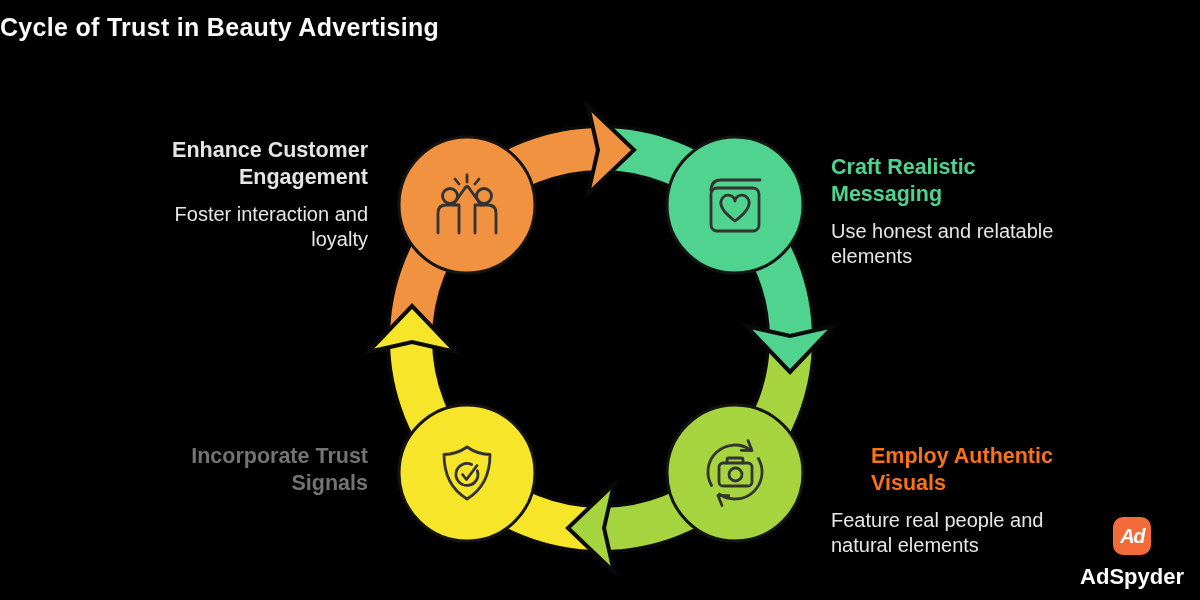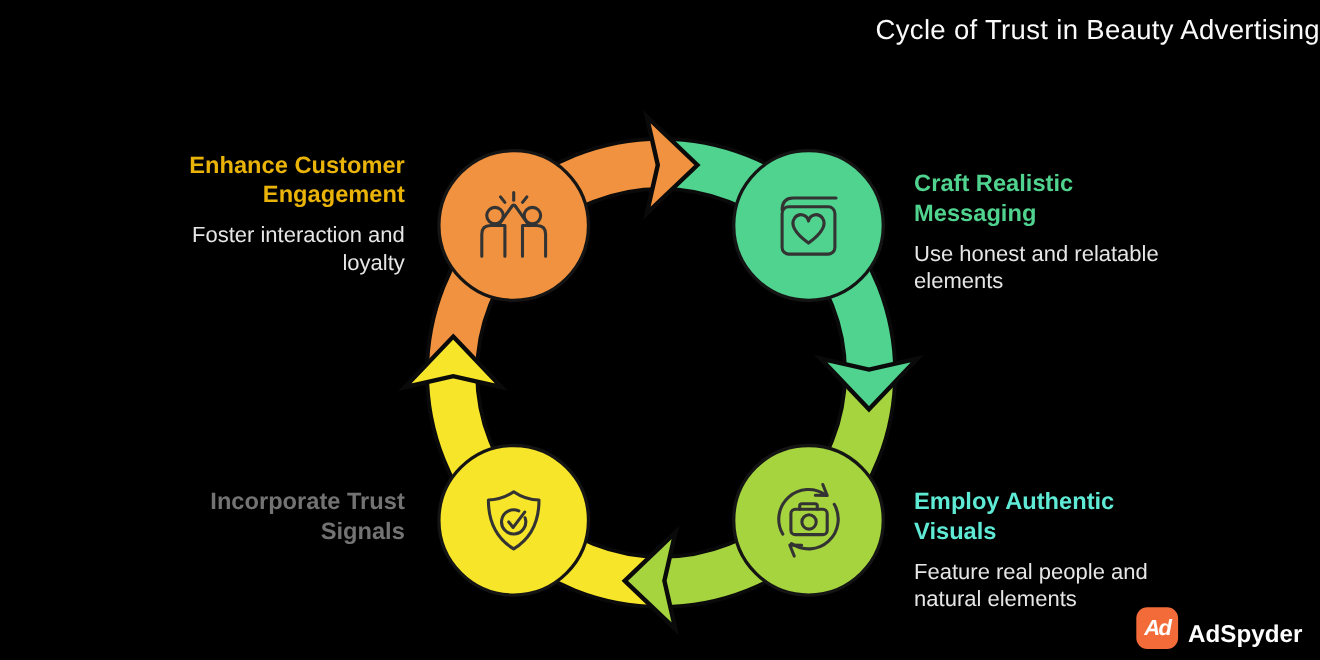--- a/index.html
+++ b/index.html
@@ -1,33 +1,33 @@
 <!DOCTYPE html>
 <html><head>
 <meta charset="utf-8">
 <style>
   html,body { margin:0; padding:0; background:#000; }
   .stage {
     position:relative; width:1200px; height:600px; background:#000;
     overflow:hidden; font-family:"Liberation Sans", sans-serif;
   }
   .main-title {
-    position:absolute; top:13px; left:0; width:100%; text-align:right;
-    font-size:25px; font-weight:400; color:#fafafa; letter-spacing:.3px;
+    position:absolute; top:13px; left:0; width:100%; text-align:left;
+    font-size:25px; font-weight:700; color:#fafafa; letter-spacing:.3px;
   }
   .diagram-svg { position:absolute; left:0; top:0; }
   .step { position:absolute; width:250px; }
   .step.right { text-align:right; }
   .step-title { font-size:21.5px; font-weight:700; line-height:1.25; white-space:pre-line; }
   .step-desc  { font-size:20px; line-height:1.25; color:#e6e6e6; margin-top:11px; white-space:pre-line; }
   #step-tl { left:118px; top:137px; }
   #step-tr { left:831px; top:126px;margin-top:28px; }
   #step-br { left:831px; top:443px; }
   #step-bl { left:118px; top:443px; }
-  .brand { position:absolute; right:16px; bottom:10px; display:flex; align-items:flex-end; gap:9px; }
+  .brand { position:absolute; right:16px; bottom:10px; display:flex; align-items:center; gap:9px;flex-direction:column; }
   .brand-badge {
     width:38px; height:38px; border-radius:10px; color:#fff; font-weight:700;
     font-style:italic; font-size:20px; letter-spacing:-1.5px;
     display:flex; align-items:center; justify-content:center;
   }
   .brand-name { color:#fff; font-size:22px; font-weight:700; }
 </style>
 </head>
 <body>
 
@@ -89,35 +89,35 @@
     </g>
 
     <g transform="translate(467,473)" fill="none" stroke-width="2.8" stroke-linecap="round" stroke-linejoin="round" stroke="#333333">
       <path d="M 0 -26 C 6.5 -21.5 15.5 -18.5 23 -18.5 C 23 1 16.5 16 0 26 C -16.5 16 -23 1 -23 -18.5 C -15.5 -18.5 -6.5 -21.5 0 -26 Z"></path>
       <path d="M 10.3 -2.3 A 11 11 0 1 1 4.65 -8.5"></path>
       <path d="M -4.5 1.5 L -0.5 6.5 L 10 -7.5"></path>
     </g>
   </svg>
 
   <div class="step right" id="step-tl">
-    <div class="step-title" style="color: #eab308;">Enhance Customer
+    <div class="step-title" style="color: #e5e5e5;">Enhance Customer
 Engagement</div>
     <div class="step-desc">Foster interaction and
 loyalty</div>
   </div>
 
   <div class="step" id="step-tr">
     <div class="step-title" style="color: rgb(79, 211, 142);">Craft Realistic
 Messaging</div>
     <div class="step-desc">Use honest and relatable
 elements</div>
   </div>
 
   <div class="step" id="step-br">
-    <div class="step-title" style="color: #5eead4;">Employ Authentic
+    <div class="step-title" style="color: #f97316; margin-left: 40px;">Employ Authentic
 Visuals</div>
     <div class="step-desc">Feature real people and
 natural elements</div>
   </div>
 
   <div class="step right" id="step-bl">
     <div class="step-title" style="color: #737373;">Incorporate Trust
 Signals</div>
   </div>
 

